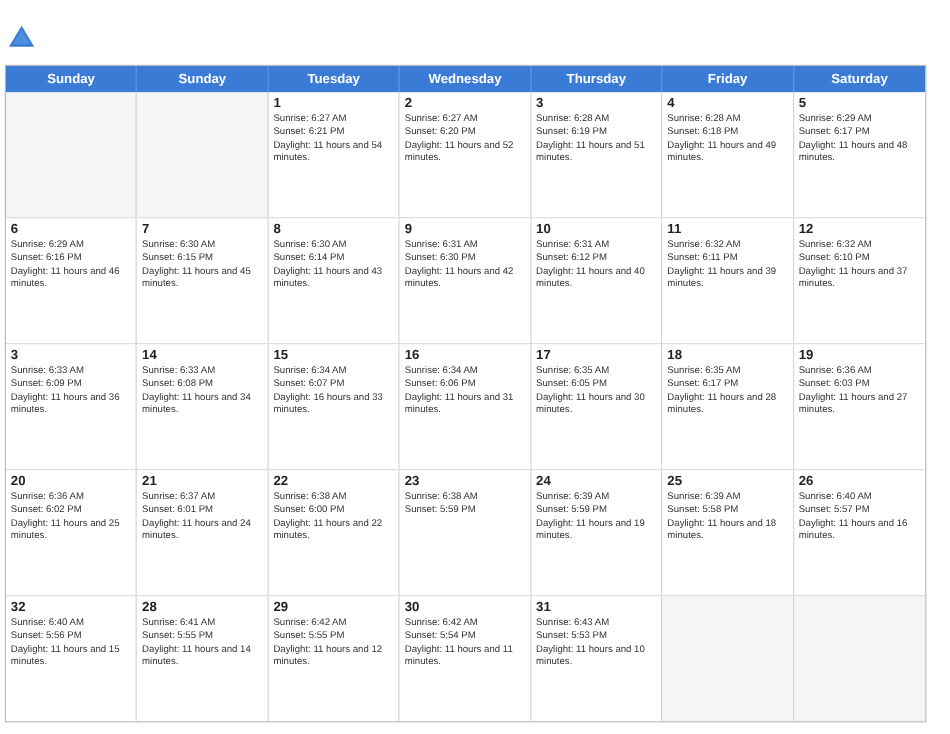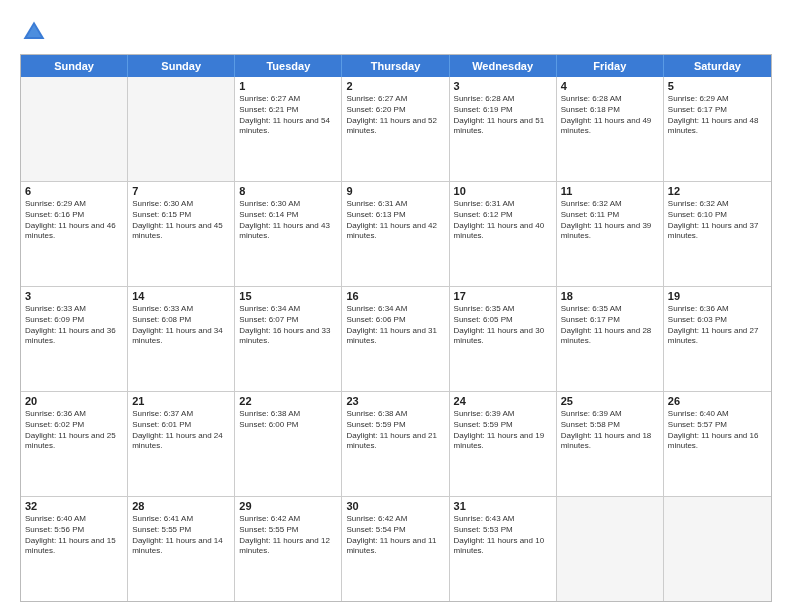--- a/index.html
+++ b/index.html
@@ -6,21 +6,21 @@
     body {
       font-family: Arial, sans-serif;
       background: #fff;
       width: 792px;
       height: 612px;
       overflow: hidden;
     }
     .page {
       width: 792px;
       height: 612px;
-      padding: 18px 20px 10px 20px;
+      padding: 18px 20px 10px 4px;
       display: flex;
       flex-direction: column;
     }
     .header {
       display: flex;
       justify-content: space-between;
       align-items: flex-start;
       margin-bottom: 8px;
     }
     .logo {
@@ -127,22 +127,22 @@
       <div class="title-month"></div>
       <div class="title-location"></div>
     </div>
   </div>
 
   <div class="outer-border">
     <div class="cal-header">
     <div class="cal-header-cell">Sunday</div>
         <div class="cal-header-cell">Sunday</div>
         <div class="cal-header-cell">Tuesday</div>
+        <div class="cal-header-cell">Wednesday</div>
         <div class="cal-header-cell">Thursday</div>
-        <div class="cal-header-cell">Wednesday</div>
         <div class="cal-header-cell">Friday</div>
         <div class="cal-header-cell">Saturday</div>
       </div>
     <div class="cal-body">
     <div class="cal-row">
           <div class="cal-cell empty"></div>
           <div class="cal-cell empty"></div>
           <div class="cal-cell">
             <div class="day-num">1</div>
             <div class="cell-line">Sunrise: 6:27 AM</div>
@@ -189,21 +189,21 @@
           </div>
           <div class="cal-cell">
             <div class="day-num">8</div>
             <div class="cell-line">Sunrise: 6:30 AM</div>
             <div class="cell-line">Sunset: 6:14 PM</div>
             <div class="cell-line">Daylight: 11 hours and 43 minutes.</div>
           </div>
           <div class="cal-cell">
             <div class="day-num">9</div>
             <div class="cell-line">Sunrise: 6:31 AM</div>
-            <div class="cell-line">Sunset: 6:13 PM</div>
+            <div class="cell-line">Sunset: 6:30 PM</div>
             <div class="cell-line">Daylight: 11 hours and 42 minutes.</div>
           </div>
           <div class="cal-cell">
             <div class="day-num">10</div>
             <div class="cell-line">Sunrise: 6:31 AM</div>
             <div class="cell-line">Sunset: 6:12 PM</div>
             <div class="cell-line">Daylight: 11 hours and 40 minutes.</div>
           </div>
           <div class="cal-cell">
             <div class="day-num">11</div>
@@ -272,26 +272,26 @@
           <div class="cal-cell">
             <div class="day-num">21</div>
             <div class="cell-line">Sunrise: 6:37 AM</div>
             <div class="cell-line">Sunset: 6:01 PM</div>
             <div class="cell-line">Daylight: 11 hours and 24 minutes.</div>
           </div>
           <div class="cal-cell">
             <div class="day-num">22</div>
             <div class="cell-line">Sunrise: 6:38 AM</div>
             <div class="cell-line">Sunset: 6:00 PM</div>
+            <div class="cell-line">Daylight: 11 hours and 22 minutes.</div>
           </div>
           <div class="cal-cell">
             <div class="day-num">23</div>
             <div class="cell-line">Sunrise: 6:38 AM</div>
             <div class="cell-line">Sunset: 5:59 PM</div>
-            <div class="cell-line">Daylight: 11 hours and 21 minutes.</div>
           </div>
           <div class="cal-cell">
             <div class="day-num">24</div>
             <div class="cell-line">Sunrise: 6:39 AM</div>
             <div class="cell-line">Sunset: 5:59 PM</div>
             <div class="cell-line">Daylight: 11 hours and 19 minutes.</div>
           </div>
           <div class="cal-cell">
             <div class="day-num">25</div>
             <div class="cell-line">Sunrise: 6:39 AM</div>

